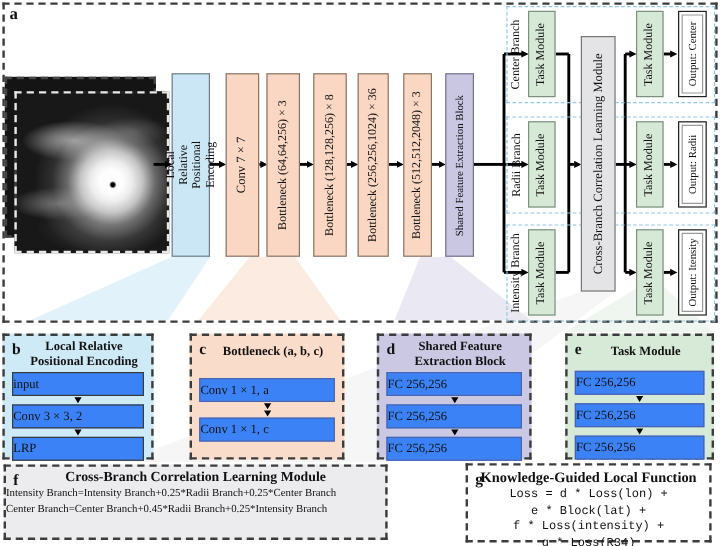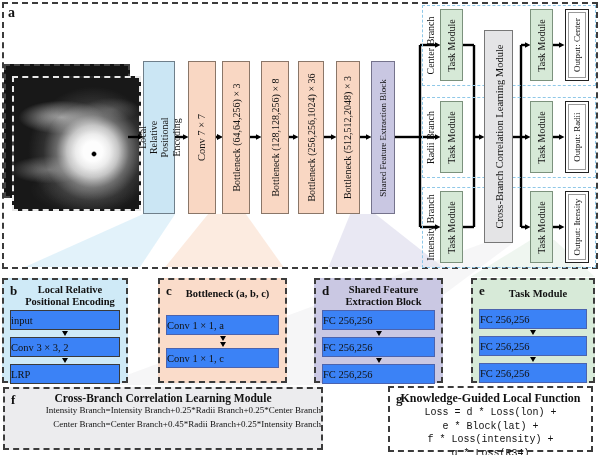--- a/index.html
+++ b/index.html
@@ -67,21 +67,21 @@
   .bBlue{border:1.4px solid #4b63ae;}
   .darr{width:0;height:0;border-left:3.5px solid transparent;border-right:3.5px solid transparent;
         border-top:5px solid #000;margin:1px auto;}
   .pB{left:2px;top:278px;width:126px;height:105px;background:#cfeaf7;}
   .pC{left:158px;top:278px;width:129px;height:105px;background:#fadcca;}
   .pD{left:314px;top:278px;width:129px;height:105px;background:#cac8e3;}
   .pE{left:471px;top:278px;width:124px;height:105px;background:#d7ead8;}
   .pF{left:3px;top:387px;width:320px;height:63px;background:#ececee;}
   .pG{left:388px;top:386px;width:205px;height:66px;background:#fff;}
   .pFtitle{font-weight:bold;font-size:11.5px;text-align:center;padding-top:3px;}
-  .pFline{font-size:9px;text-align:right;line-height:1.5;}
+  .pFline{font-size:9px;text-align:left;line-height:1.5;}
   .pGline{font-size:10px;text-align:center;line-height:1.35;font-family:Liberation Mono, monospace;}
 </style>
 </head>
 <body>
 
 <div class="fig">
 
   <div class="abs cone coneB"></div>
   <div class="abs cone coneC"></div>
   <div class="abs cone coneD"></div>

